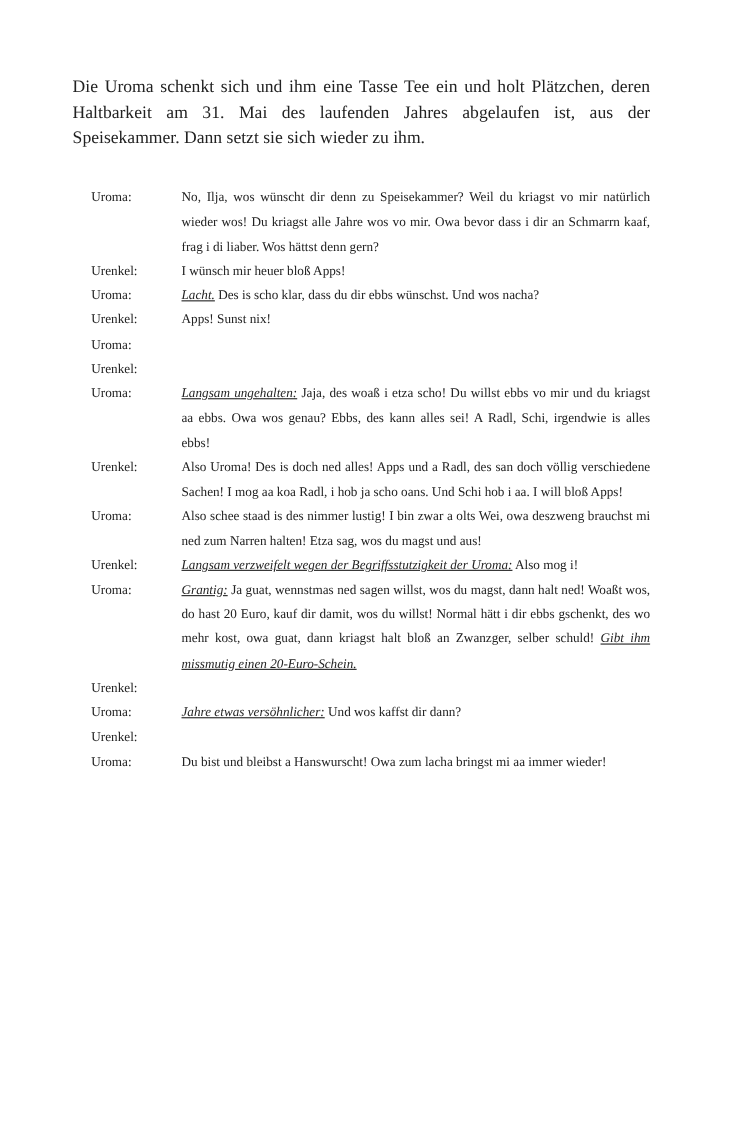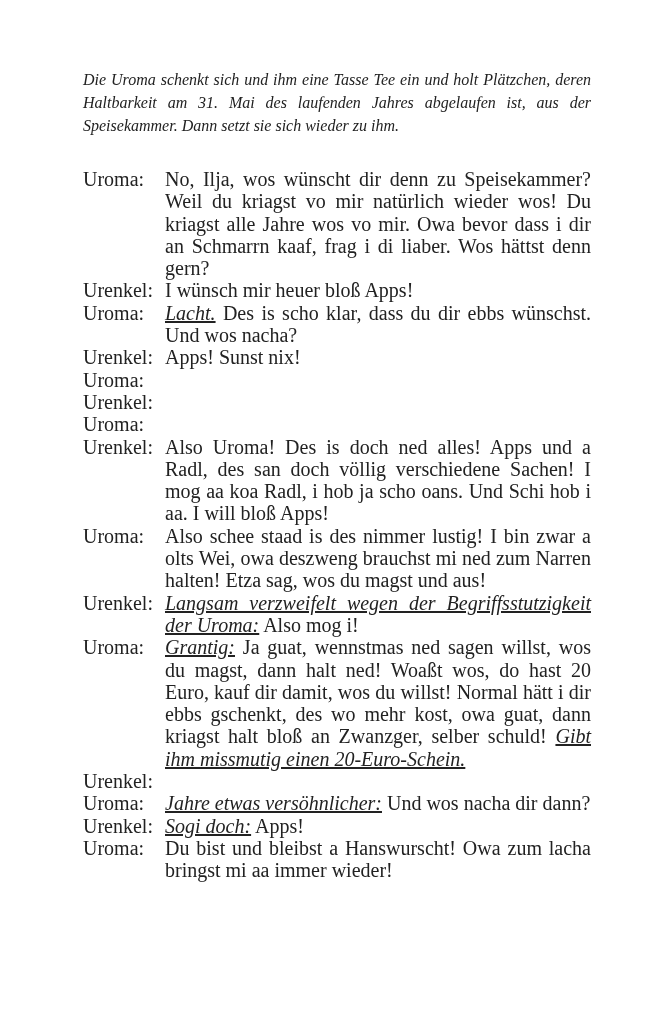--- a/index.html
+++ b/index.html
@@ -14,29 +14,28 @@
     font-family: "Liberation Serif", "DejaVu Serif", serif;
     position: relative;
     overflow: hidden;
   }
   .page {
     position: relative;
     width: 671px;
     height: 1020px;
   }
   .stage-direction {
-    margin: 68px 80px 0 83px;
-    font-style: italic;
+    margin: 68px 80px 0 66px;
     font-size: 16px;
     line-height: 23px;
     text-align: justify;
   }
   .dialogue {
     margin: 31px 80px 0 83px;
-    font-size: 20px;
+    font-size: 12px;
     line-height: 22.3px;
   }
   .row {
     display: grid;
     grid-template-columns: 82px 1fr;
   }
   .speaker {
     font-style: normal;
   }
   .speech {
@@ -79,20 +78,21 @@
         <p class="speech"><span>Apps! Sunst nix!</span></p>
       </div>
       <div class="row">
         <span class="speaker">Uroma:</span>
       </div>
       <div class="row">
         <span class="speaker">Urenkel:</span>
       </div>
       <div class="row">
         <span class="speaker">Uroma:</span>
+        <p class="speech"><span class="it">Langsam ungehalten:</span><span> Jaja, des woaß i etza scho! Du willst ebbs vo mir und du kriagst aa ebbs. Owa wos genau? Ebbs, des kann alles sei! A Radl, Schi, irgendwie is alles ebbs!</span></p>
       </div>
       <div class="row">
         <span class="speaker">Urenkel:</span>
         <p class="speech"><span>Also Uroma! Des is doch ned alles! Apps und a Radl, des san doch völlig verschiedene Sachen! I mog aa koa Radl, i hob ja scho oans. Und Schi hob i aa. I will bloß Apps!</span></p>
       </div>
       <div class="row">
         <span class="speaker">Uroma:</span>
         <p class="speech"><span>Also schee staad is des nimmer lustig! I bin zwar a olts Wei, owa deszweng brauchst mi ned zum Narren halten! Etza sag, wos du magst und aus!</span></p>
       </div>
       <div class="row">
@@ -101,25 +101,24 @@
       </div>
       <div class="row">
         <span class="speaker">Uroma:</span>
         <p class="speech"><span class="it">Grantig:</span><span> Ja guat, wennstmas ned sagen willst, wos du magst, dann halt ned! Woaßt wos, do hast 20 Euro, kauf dir damit, wos du willst! Normal hätt i dir ebbs gschenkt, des wo mehr kost, owa guat, dann kriagst halt bloß an Zwanzger, selber schuld! </span><span class="it">Gibt ihm missmutig einen 20-Euro-Schein.</span></p>
       </div>
       <div class="row">
         <span class="speaker">Urenkel:</span>
       </div>
       <div class="row">
         <span class="speaker">Uroma:</span>
-        <p class="speech"><span class="it">Jahre etwas versöhnlicher:</span><span> Und wos nacha dir dann?</span></p>
+        <p class="speech"><span class="it">Jahre etwas versöhnlicher:</span><span> Und wos kaffst dir dann?</span></p>
       </div>
       <div class="row">
         <span class="speaker">Urenkel:</span>
-        <p class="speech"><span class="it">Sogi doch:</span><span> Apps!</span></p>
       </div>
       <div class="row">
         <span class="speaker">Uroma:</span>
         <p class="speech"><span>Du bist und bleibst a Hanswurscht! Owa zum lacha bringst mi aa immer wieder!</span></p>
       </div>
     </div>
 
   <div class="page-number">16</div>
 </div>
 

